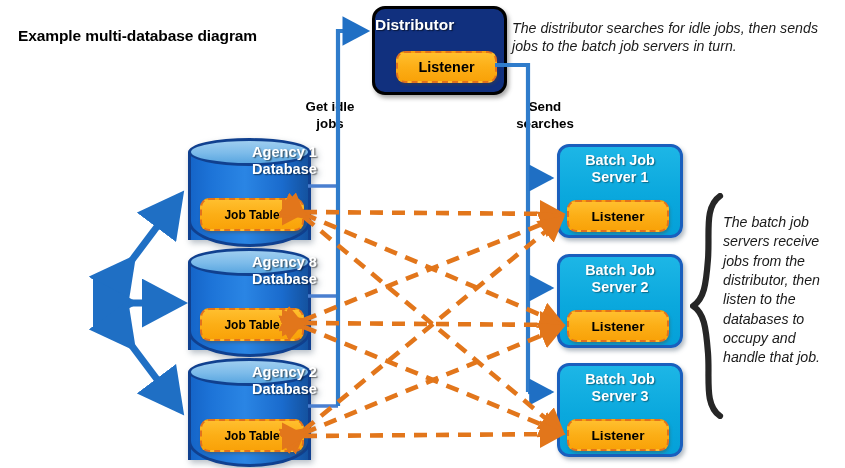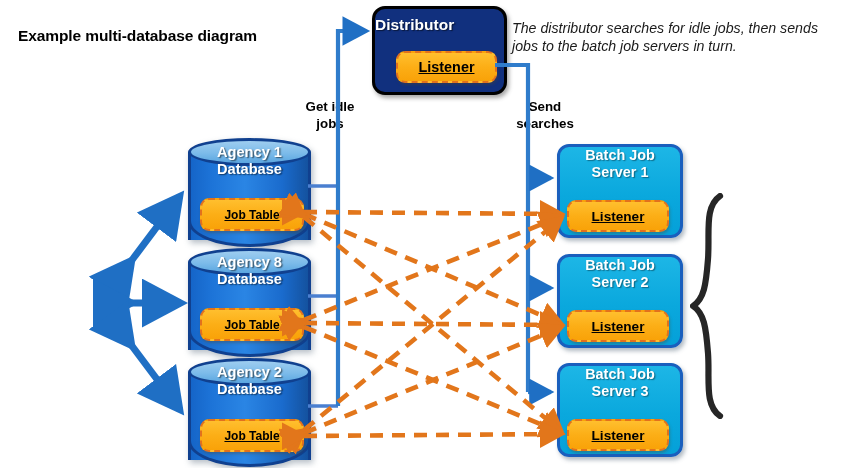--- a/index.html
+++ b/index.html
@@ -105,38 +105,38 @@
     border:3px solid #1a5fbd;
     border-radius:12px;
     box-shadow:2px 3px 4px rgba(70,90,110,0.42);
   }
   .bjs .hdr{
     color:#ffffff;
     font-size:14.4px;
     font-weight:bold;
     text-align:center;
     line-height:1.15;
+    margin-top:5px;
     text-shadow:1.2px 1.2px 1.2px rgba(0,0,0,0.40);
     white-space:pre-line;
   }
   #bjs1{left:557px; top:144px;}
   #bjs2{left:557px; top:254px;}
   #bjs3{left:557px; top:363px;}
 
   
   .chip{
     position:absolute;
     background:linear-gradient(180deg,#ffbf2e 0%,#fcae16 50%,#f9a208 100%);
     border:2.6px dashed #e2711d;
     border-radius:9px;
     display:flex;align-items:center;justify-content:center;
     color:#000000;
     font-weight:bold;
     box-shadow:1px 2px 3px rgba(80,70,40,0.35);
-    text-decoration:underline;
   }
   .chip-dist{ left:396px; top:51px; width:97px; height:28px; font-size:14.4px; }
   .chip-bjs { width:98px; height:28px; font-size:13.6px; left:567px; }
   #chip-b1{ top:200px; }
   #chip-b2{ top:310px; }
   #chip-b3{ top:419px; }
   .chip-jt{ width:100px; height:29px; font-size:12px; left:200px; }
   #chip-jt1{ top:198px; }
   #chip-jt2{ top:308px; }
   #chip-jt3{ top:419px; }
@@ -183,20 +183,21 @@
     left:0; top:6px;
     width:100%;
     text-align:center;
     color:#ffffff;
     font-size:14.6px;
     font-weight:bold;
     line-height:1.16;
     text-shadow:1.3px 1.3px 1.4px rgba(0,0,0,0.55);
     white-space:pre-line;
     z-index:4;
+    padding-left:35px;
   }
 
   
   #brace{ position:absolute; left:690px; top:193px; width:38px; height:226px; z-index:4;}
 </style>
 </head>
 <body>
 
 <div id="canvas">
 
@@ -320,14 +321,15 @@
   <div class="bjs" id="bjs3">
     <div class="hdr">Batch Job
 Server 3</div>
   </div>
   <div class="chip chip-bjs" id="chip-b3">Listener</div>
 
   <svg id="brace" viewBox="0 0 38 226" xmlns="http://www.w3.org/2000/svg">
     <path d="M30,3 C14,14 20,40 18,66 C16,92 14,106 3,113 C14,120 16,134 18,160 C20,186 14,212 30,223" fill="none" stroke="#262626" stroke-width="6.2" stroke-linecap="round" stroke-linejoin="round"></path>
   </svg>
 
+  <div class="note" id="note-brace">The batch job servers receive jobs from the distributor, then listen to the databases to occupy and handle that job.</div>
 
 </div>
 
 </body></html>

